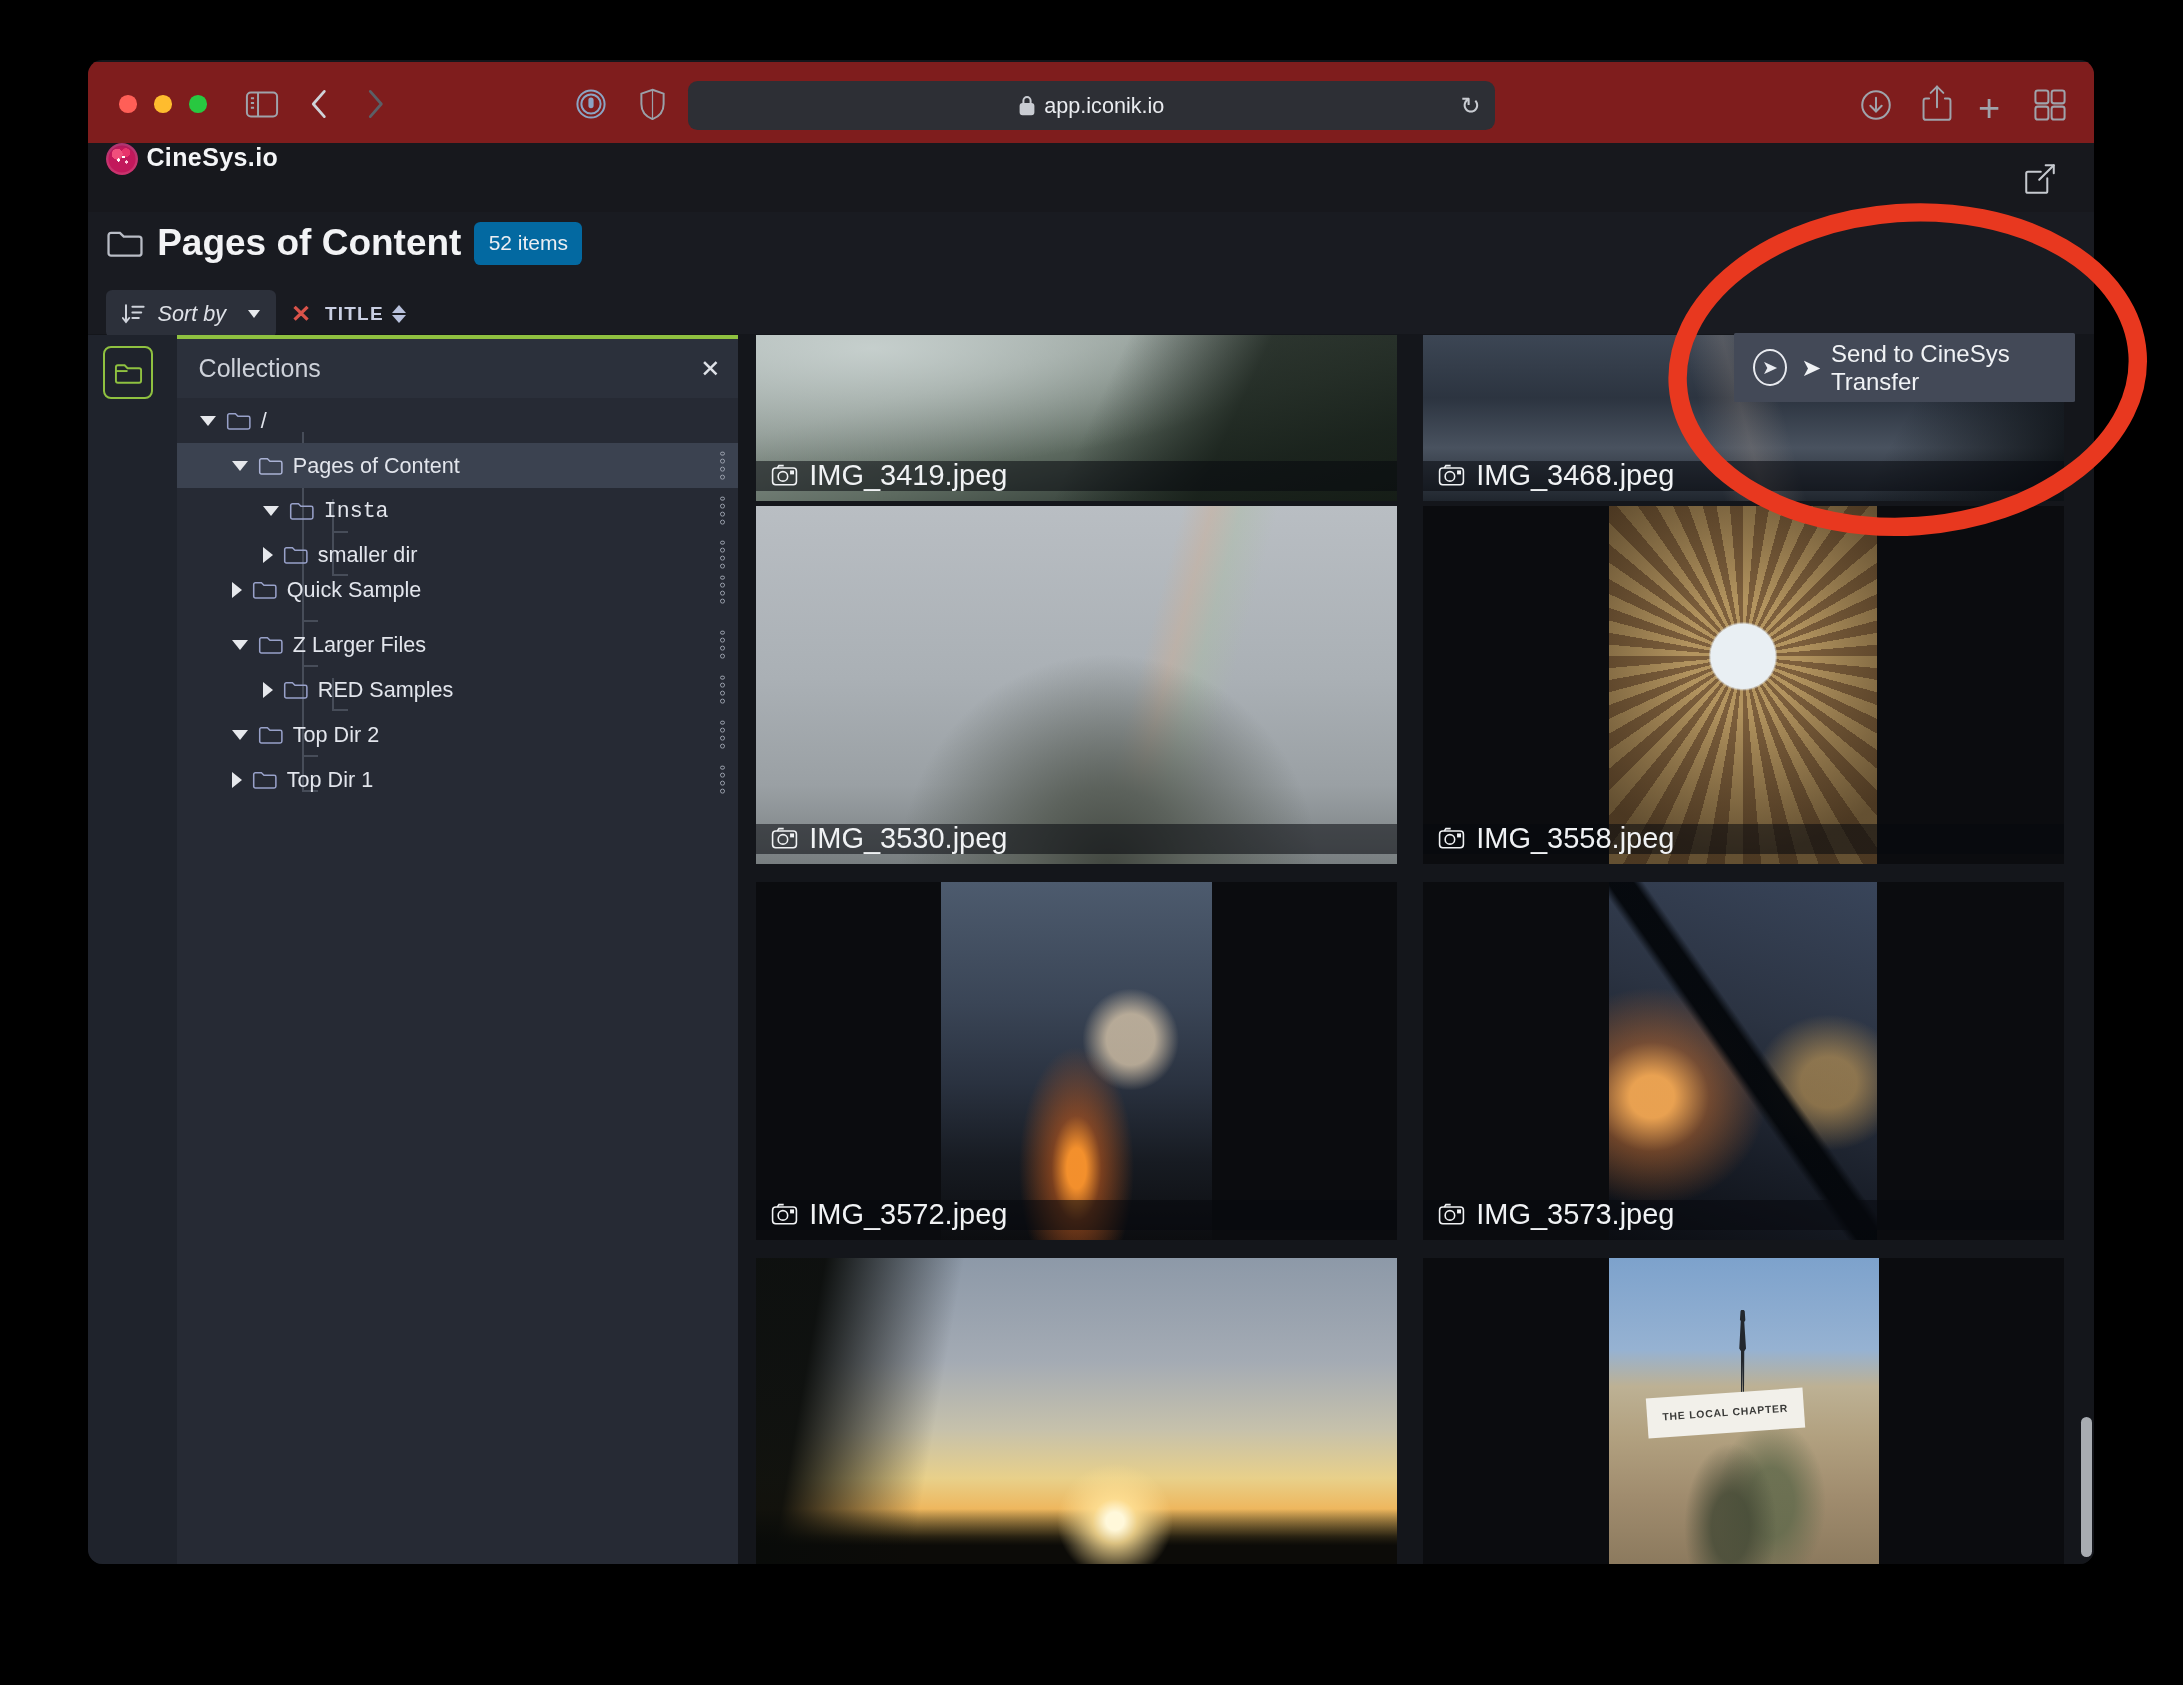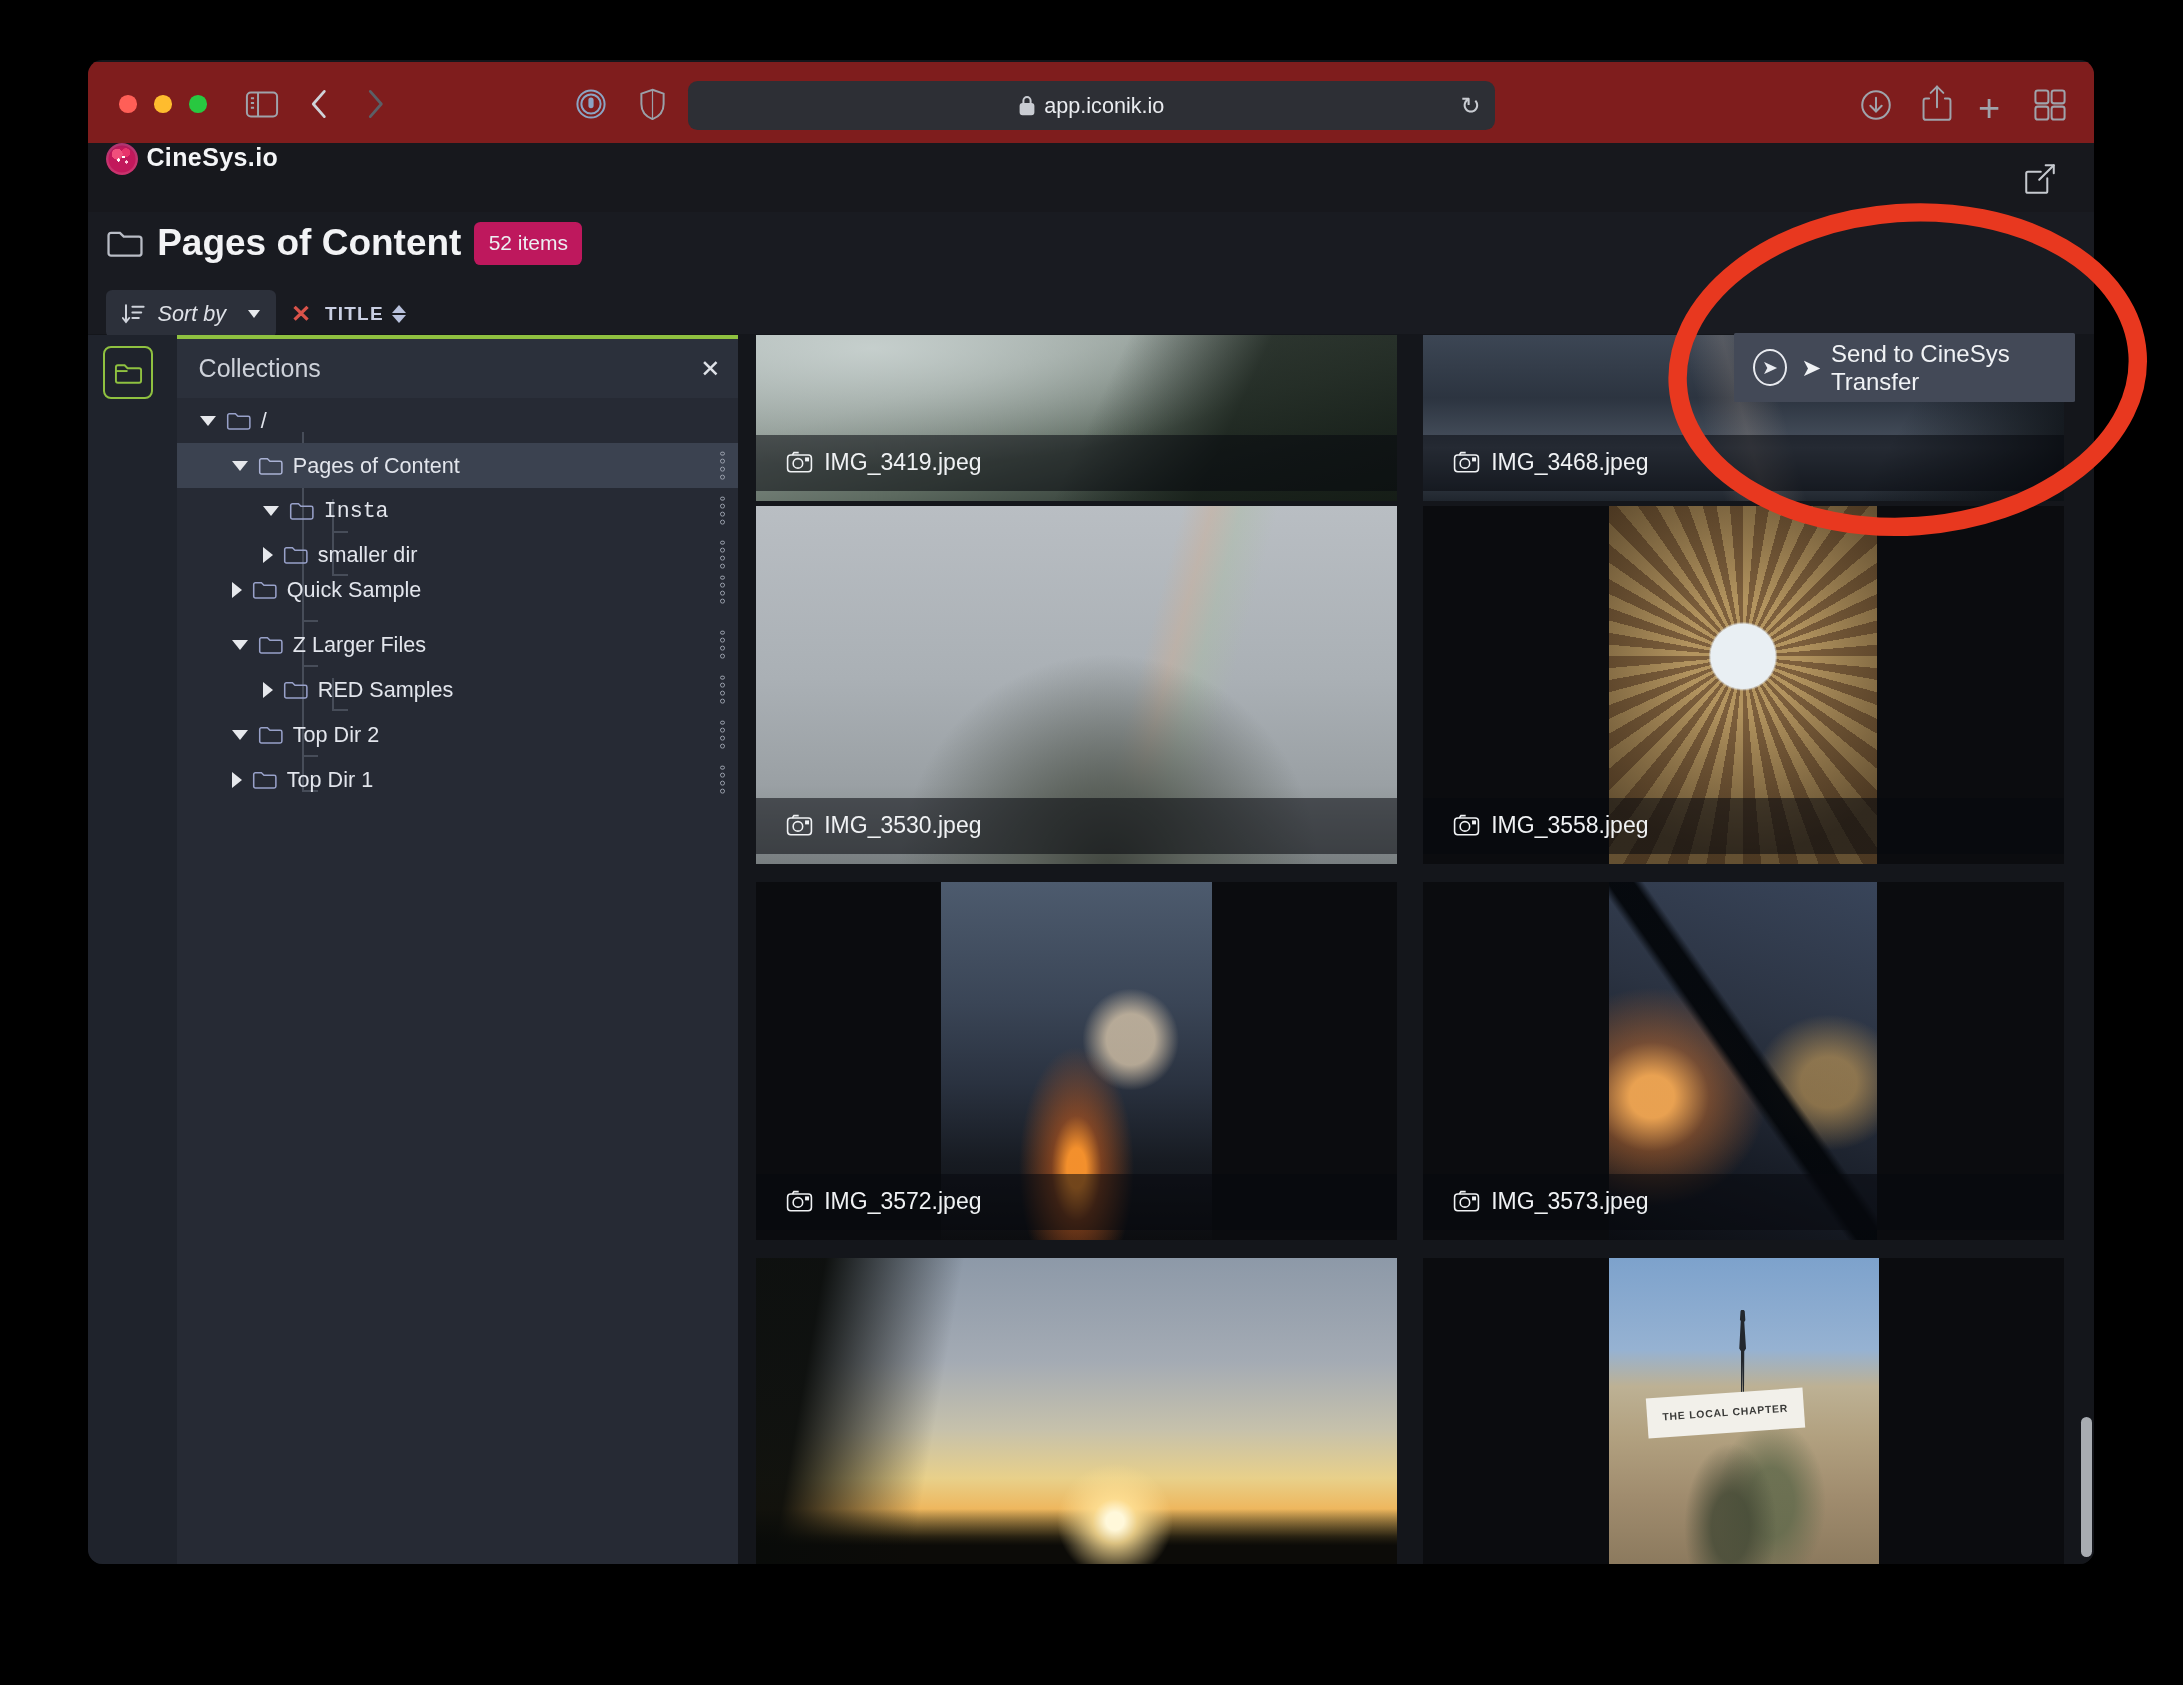--- a/index.html
+++ b/index.html
@@ -28,21 +28,21 @@
   .brand-mark:before { content:""; position:absolute; inset:6.4px; border-radius:50%;
       background: radial-gradient(circle at 30% 55%, #fff 0 9%, transparent 10%),
                   radial-gradient(circle at 55% 40%, #fff 0 8%, transparent 9%),
                   radial-gradient(circle at 70% 65%, #ffd0e0 0 8%, transparent 9%); }
   .brand-name { color:#f4f5f7; font-size:25px; font-weight:700; letter-spacing:0.4px; }
 
   
   .strip { position:absolute; left:0; top:152px; width:100%; height:122px; background:#191b21; }
   .titlerow { position:absolute; left:18.4px; top:9.6px; display:flex; align-items:center; gap:12.8px; }
   .page-title { color:#f2f3f5; font-size:37px; font-weight:700; }
-  .chip { background:#be185d; color:#eceef2; font-size:21px; border-radius:6.4px; padding:9.6px 14.4px; }
+  .chip { background:#0369a1; color:#eceef2; font-size:21px; border-radius:6.4px; padding:9.6px 14.4px; }
   .btn { background:#2c303a; border-radius:6.4px; color:#dfe2e8; display:flex; align-items:center; gap:11.2px; font-size:21.6px;font-style:italic; }
   .sortbtn { position:absolute; left:18.4px; top:78px; height:48px; padding:0 16px; }
   .clear-x { position:absolute; left:203px; top:78px; height:48px; display:flex; align-items:center; color:#d9534a; font-size:24px; font-weight:700; }
   .titlefield { position:absolute; left:237px; top:78px; height:48px; display:flex; align-items:center; gap:8px;
                 color:#c9cfe3; font-size:19px; letter-spacing:1.2px; font-weight:600;justify-content:center; }
   .tri-up { width:0; height:0; border-left:7.2px solid transparent; border-right:7.2px solid transparent; border-bottom:8px solid #b9c2dd; }
   .tri-dn { width:0; height:0; border-left:7.2px solid transparent; border-right:7.2px solid transparent; border-top:8px solid #b9c2dd; }
   .caret-dn-sm { width:0; height:0; border-left:6.4px solid transparent; border-right:6.4px solid transparent; border-top:8px solid #e8eaee; }
 
   .navarrows { position:absolute; top:165px; color:#989ea8; }
@@ -75,22 +75,22 @@
   .c-exp { width:0; height:0; border-left:8px solid transparent; border-right:8px solid transparent; border-top:10.4px solid #e6e8ec; }
   .c-col { width:0; height:0; border-top:8px solid transparent; border-bottom:8px solid transparent; border-left:10.4px solid #e6e8ec; }
   .kebab { position:absolute; right:12.8px; top:50%; transform:translateY(-50%); display:flex; flex-direction:column; gap:3.2px; }
   .kebab i { width:4.8px; height:4.8px; border:1.6px solid #9aa0ac; border-radius:50%; }
   .guide { position:absolute; background:#474d59; }
 
   
   .grid-bg { position:absolute; left:650px; top:275px; width:1356px; height:1229px; background:#14161b; }
   .card { position:absolute; overflow:hidden; background:#0b0c0f; }
   .card .photo { position:absolute; inset:0; }
-  .labelbar { position:absolute; left:0; bottom:10.4px; width:100%; height:56px; background:rgba(8,10,14,.55);
-              display:flex; align-items:center; gap:11.2px; padding-left:30px; color:#f0f2f4; font-size:23px; }
+  .labelbar { position:absolute; left:0; bottom:10.4px; width:100%; height:30px; background:rgba(8,10,14,.55);
+              display:flex; align-items:center; gap:11.2px; padding-left:15px; color:#f0f2f4; font-size:29px; }
   .portrait { position:absolute; top:0; bottom:0; }
 
   
   .ph-3419 { background:
       linear-gradient(115deg, transparent 52%, rgba(18,26,20,.75) 72%),
       radial-gradient(ellipse at 18% 8%, rgba(205,214,212,.85), transparent 55%),
       linear-gradient(165deg,#a7b1af 0%,#8a958f 30%,#5d6a60 58%,#36413a 78%,#20261f 100%); }
   .ph-3468 { background:
       linear-gradient(300deg, rgba(12,16,20,.95) 2%, transparent 28%),
       linear-gradient(75deg, transparent 44%, rgba(185,165,150,.22) 50%, transparent 56%),

